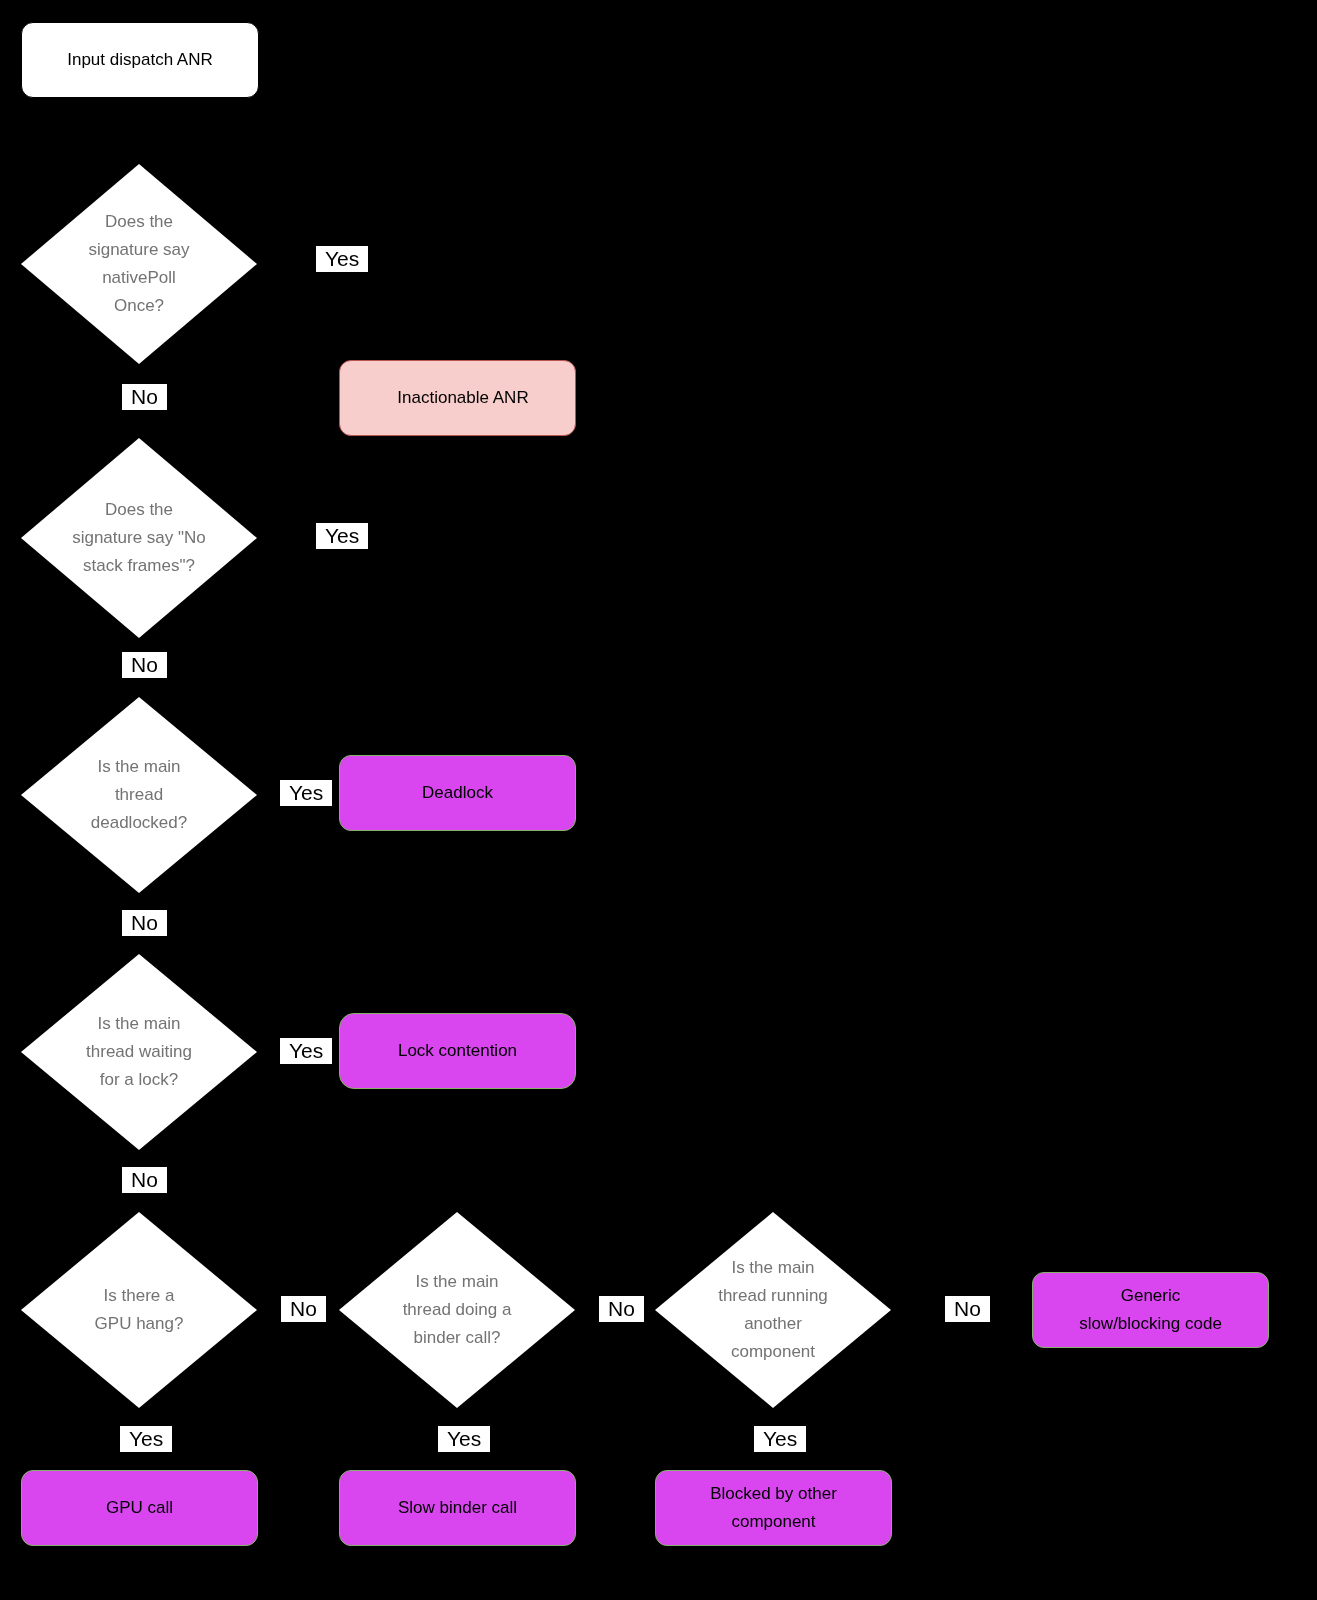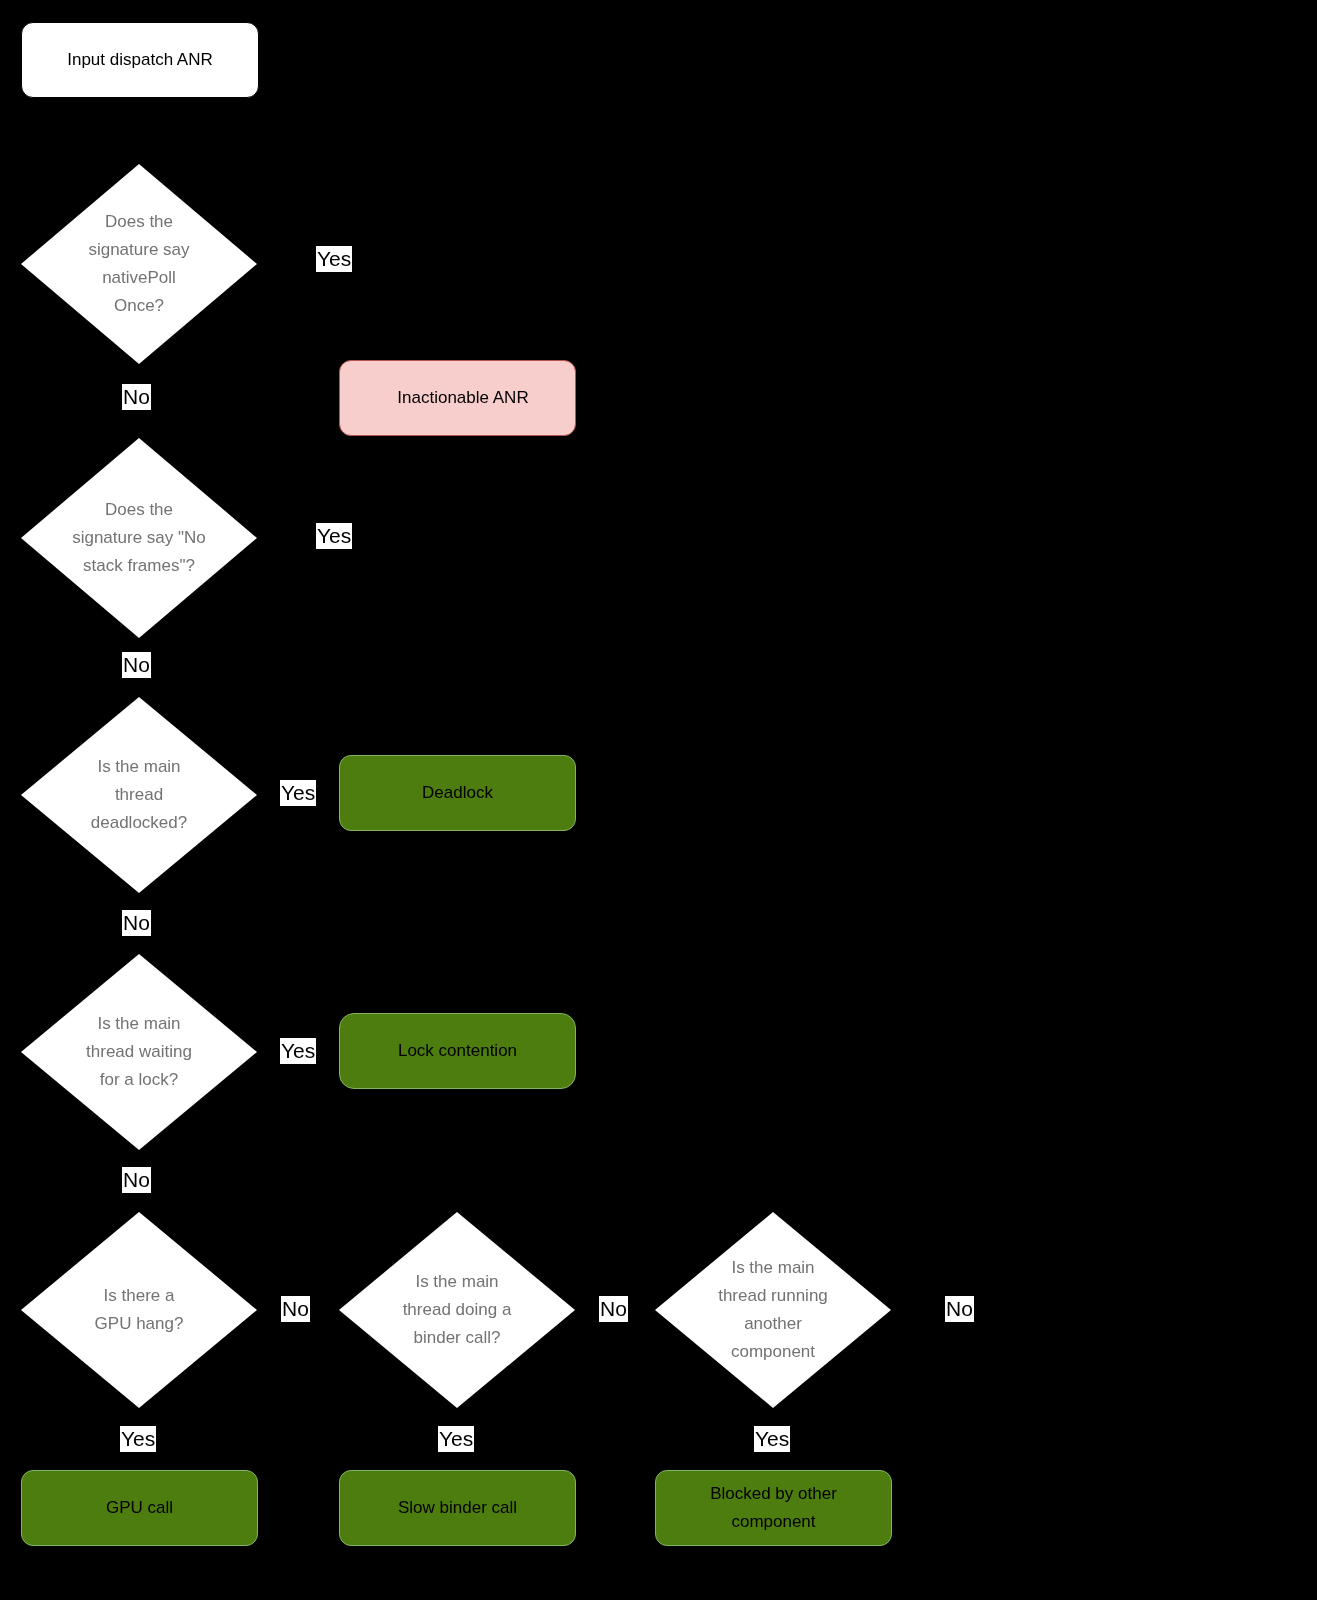--- a/index.html
+++ b/index.html
@@ -26,21 +26,21 @@
     justify-content:center;
     text-align:center;
     color:#000000;
     font-size:17px;
     line-height:28px;
     padding:4px 10px;
     white-space:pre-line;
   }
   .fill-white{ background:#ffffff; border:1px solid #000000; }
   .fill-pink { background:#f8cecc; border:1px solid #b85450;padding-left:21px; }
-  .fill-green{ background:#4d7c0f; border:1px solid #82b366; }
+  .fill-green{ background:#d946ef; border:1px solid #82b366; }
 
   
   .node-diamond{
     position:absolute;
   }
   .node-diamond .shape{
     position:absolute;
     left:0; top:0; right:0; bottom:0;
     background:#ffffff;
     -webkit-clip-path: polygon(50% 0, 100% 50%, 50% 100%, 0 50%);
@@ -60,21 +60,21 @@
     pointer-events:none;
   }
 
   
   .edge-label{
     position:absolute;
     background:#ffffff;
     color:#000000;
     font-size:21px;
     line-height:26px;
-    padding:0 1px;
+    padding:0 9px;
     white-space:nowrap;
   }
 
   
   .edge-svg{
     position:absolute;
     left:0; top:0;
     width:1317px;
     height:1600px;
     pointer-events:none;
@@ -226,20 +226,24 @@
     <div class="dlabel" style="width:210px;">Is the main
 thread running
 another
 component</div>
   </div>
 
   <div class="edge-label" style="left:945px; top:1296px;">No</div>
 
   <div class="edge-label" style="left:754px; top:1426px;">Yes</div>
 
+  <div class="node-box fill-green" style="left:1032px; top:1272px; width:237px; height:76px;">
+    <span>Generic
+slow/blocking code</span>
+  </div>
 
   <div class="node-box fill-green" style="left:21px; top:1470px; width:237px; height:76px;">
     <span>GPU call</span>
   </div>
 
   <div class="node-box fill-green" style="left:339px; top:1470px; width:237px; height:76px;align-items:center;">
     <span>Slow binder call</span>
   </div>
 
   <div class="node-box fill-green" style="left:655px; top:1470px; width:237px; height:76px;justify-content:center;">

